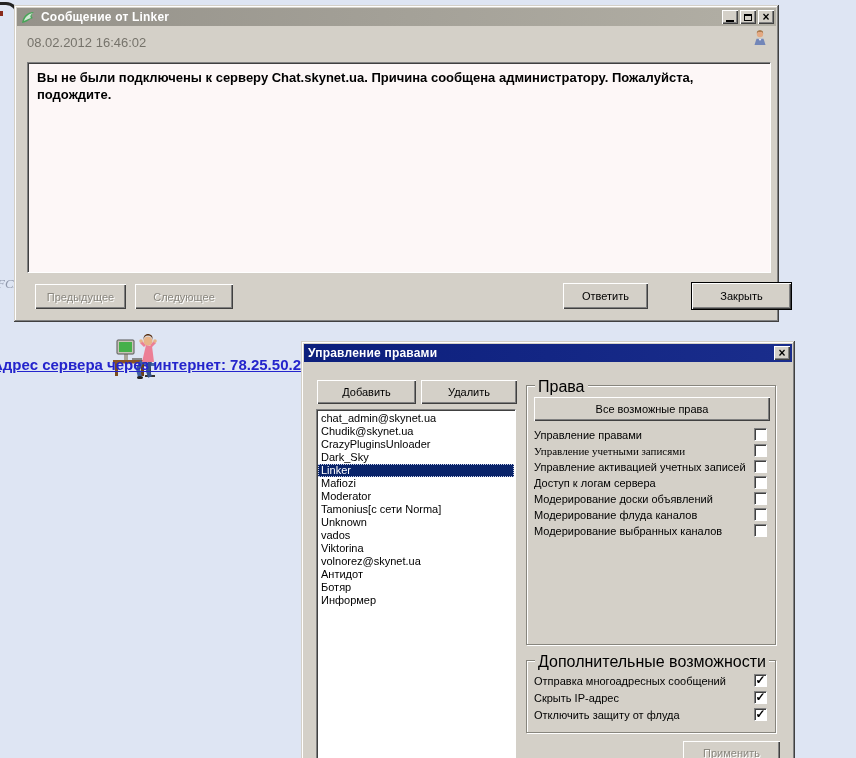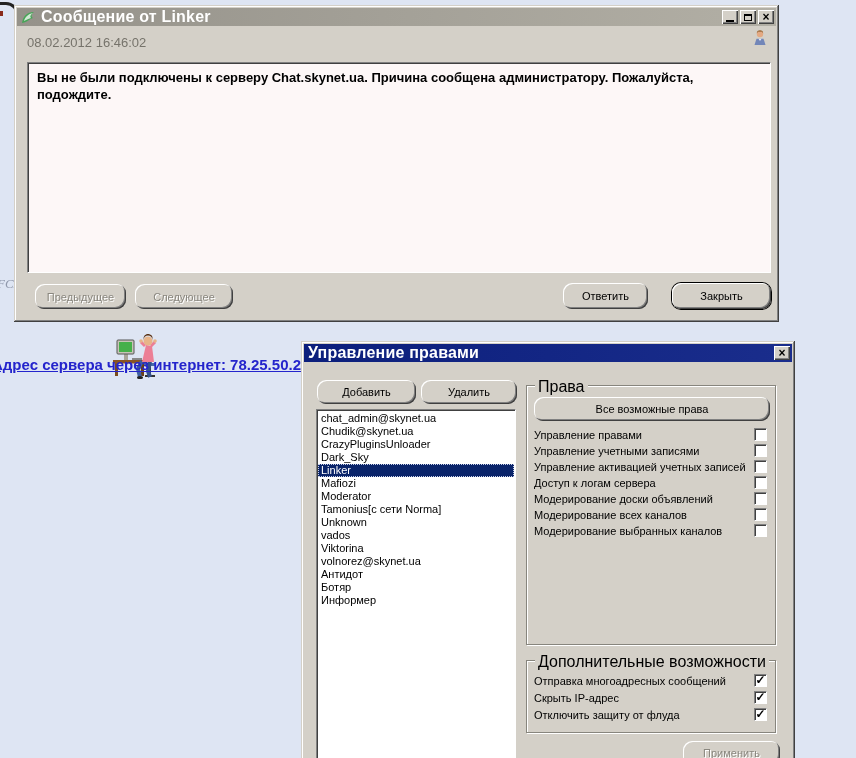--- a/index.html
+++ b/index.html
@@ -7,39 +7,39 @@
   body { font-family:"Liberation Sans", sans-serif; font-size:11px; color:#000; }
   #stage { position:relative; width:856px; height:758px; overflow:hidden; background:#dee5f3; }
 
   
   .win {
     position:absolute; background:#d4d0c8;
     box-shadow: inset -1px -1px 0 #404040, inset 1px 1px 0 #d4d0c8,
                 inset -2px -2px 0 #808080, inset 2px 2px 0 #ffffff;
   }
   .titlebar { position:absolute; left:3px; top:3px; height:18px; display:flex; align-items:center; padding:0 2px 0 4px; }
-  .titlebar .title { color:#fff; font-weight:bold; font-size:16px; white-space:nowrap; letter-spacing:0.2px; }
+  .titlebar .title { color:#fff; font-weight:bold; font-size:12px; white-space:nowrap; letter-spacing:0.2px; }
   .titlebar.inactive { background:linear-gradient(90deg,#95928a,#b2afa5); }
   .titlebar.active   { background:linear-gradient(90deg,#0c1f7c,#1a2d8c); }
   .tb-sp { flex:1; }
   .tb-btn {
     width:16px; height:14px; margin-left:2px; background:#d4d0c8; position:relative;
     box-shadow: inset 1px 1px 0 #fff, inset -1px -1px 0 #404040, inset -2px -2px 0 #808080;
     display:flex; align-items:center; justify-content:center;
   }
   .g-min { width:8px; height:2px; background:#000; margin-top:7px; }
   .g-max { width:8px; height:7px; border:1px solid #000; border-top:2px solid #000; }
   .g-x  { font-size:12px; font-weight:bold; line-height:10px; font-family:"Liberation Sans",sans-serif; }
 
   .btn {
     position:absolute; background:#d4d0c8; font-size:11px; text-align:center;
     box-shadow: inset 1px 1px 0 #fff, inset -1px -1px 0 #404040, inset -2px -2px 0 #808080;
-    display:flex; align-items:center; justify-content:center; cursor:default; white-space:nowrap;border-radius:9px;
-  }
-  .btn.default { box-shadow: 0 0 0 1px #000, inset 1px 1px 0 #fff, inset -1px -1px 0 #404040, inset -2px -2px 0 #808080; }
+    display:flex; align-items:center; justify-content:center; cursor:default; white-space:nowrap;
+  }
+  .btn.default { box-shadow: 0 0 0 1px #000, inset 1px 1px 0 #fff, inset -1px -1px 0 #404040, inset -2px -2px 0 #808080; margin-left: 20px; }
   .btn.disabled { color:#8a877f; text-shadow:1px 1px 0 #ffffff; }
 
   .sunken {
     position:absolute; background:#fff;
     border:1px solid; border-color:#808080 #ffffff #ffffff #808080;
     box-shadow: inset 1px 1px 0 #404040;
   }
 
   .groupbox { position:absolute; border:1px solid #87857d; box-shadow: inset 1px 1px 0 #fff, 1px 1px 0 #fff; }
   .legend { position:absolute; top:-8px; left:8px; background:#d4d0c8; padding:0 3px; font-size:16px; }
@@ -178,38 +178,38 @@
 
     <div class="groupbox" style="left:225px; top:44px; width:250px; height:260px;">
       <span class="legend">Права</span>
 
       <div class="btn" style="left:7px; top:11px; width:236px; height:24px;">Все возможные права</div>
 
       <div class="ckrow" style="top:42px;">
         <span class="lbl">Управление правами</span>
         <span class="check"></span>
       </div>
-      <div class="ckrow" style="top:58px;">
+      <div class="ckrow" style="top:58px;font-family:Liberation Serif, serif;">
         <span class="lbl">Управление учетными записями</span>
         <span class="check"></span>
       </div>
       <div class="ckrow" style="top:74px;">
         <span class="lbl">Управление активацией учетных записей</span>
         <span class="check"></span>
       </div>
       <div class="ckrow" style="top:90px;">
         <span class="lbl">Доступ к логам сервера</span>
         <span class="check"></span>
       </div>
       <div class="ckrow" style="top:106px;">
         <span class="lbl">Модерирование доски объявлений</span>
         <span class="check"></span>
       </div>
       <div class="ckrow" style="top:122px;">
-        <span class="lbl">Модерирование всех каналов</span>
+        <span class="lbl">Модерирование флуда каналов</span>
         <span class="check"></span>
       </div>
       <div class="ckrow" style="top:138px;">
         <span class="lbl">Модерирование выбранных каналов</span>
         <span class="check"></span>
       </div>
     </div>
 
     <div class="groupbox" style="left:225px; top:319px; width:250px; height:73px;">
       <span class="legend">Дополнительные возможности</span>

